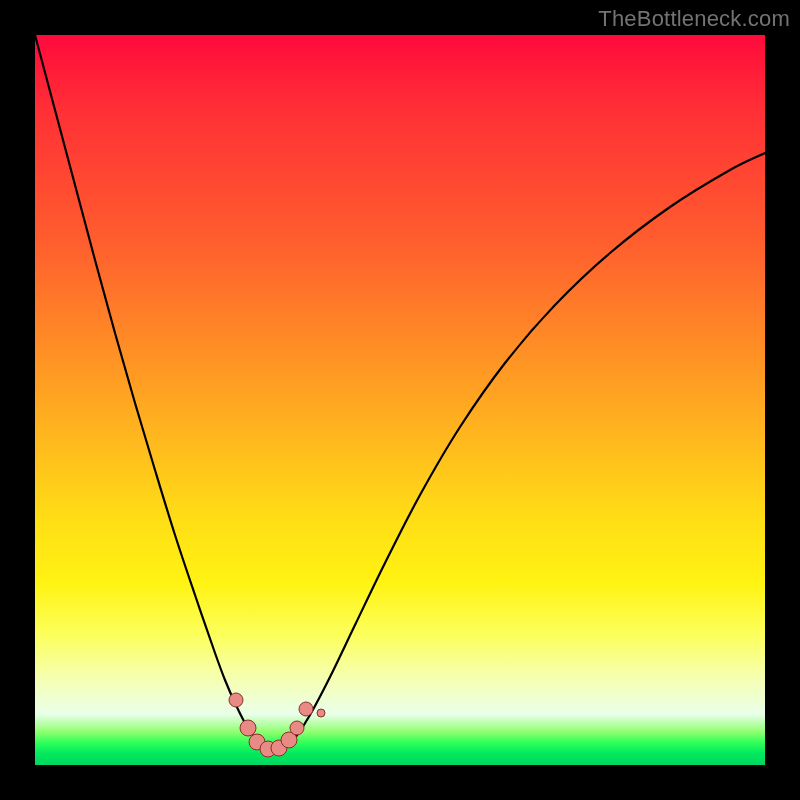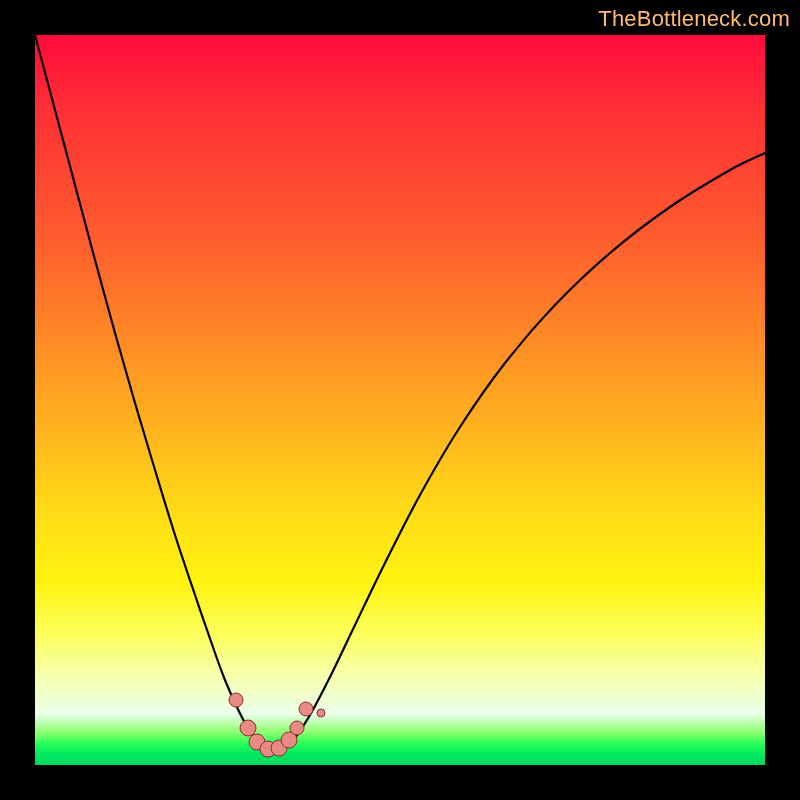--- a/index.html
+++ b/index.html
@@ -41,21 +41,21 @@
       #8dff6f 95.5%,
       #2bff5a 97%,
       #00e85e 98.5%,
       #00d860 100%
     );
   }
   .watermark {
     position: absolute;
     top: 6px;
     right: 10px;
-    color: #fdba74;
+    color: #737373;
     font-size: 22px;
     font-weight: 400;
     letter-spacing: 0.2px;
     user-select: none;
   }
   svg.curve {
     position: absolute;
     left: 0;
     top: 0;
     width: 730px;

